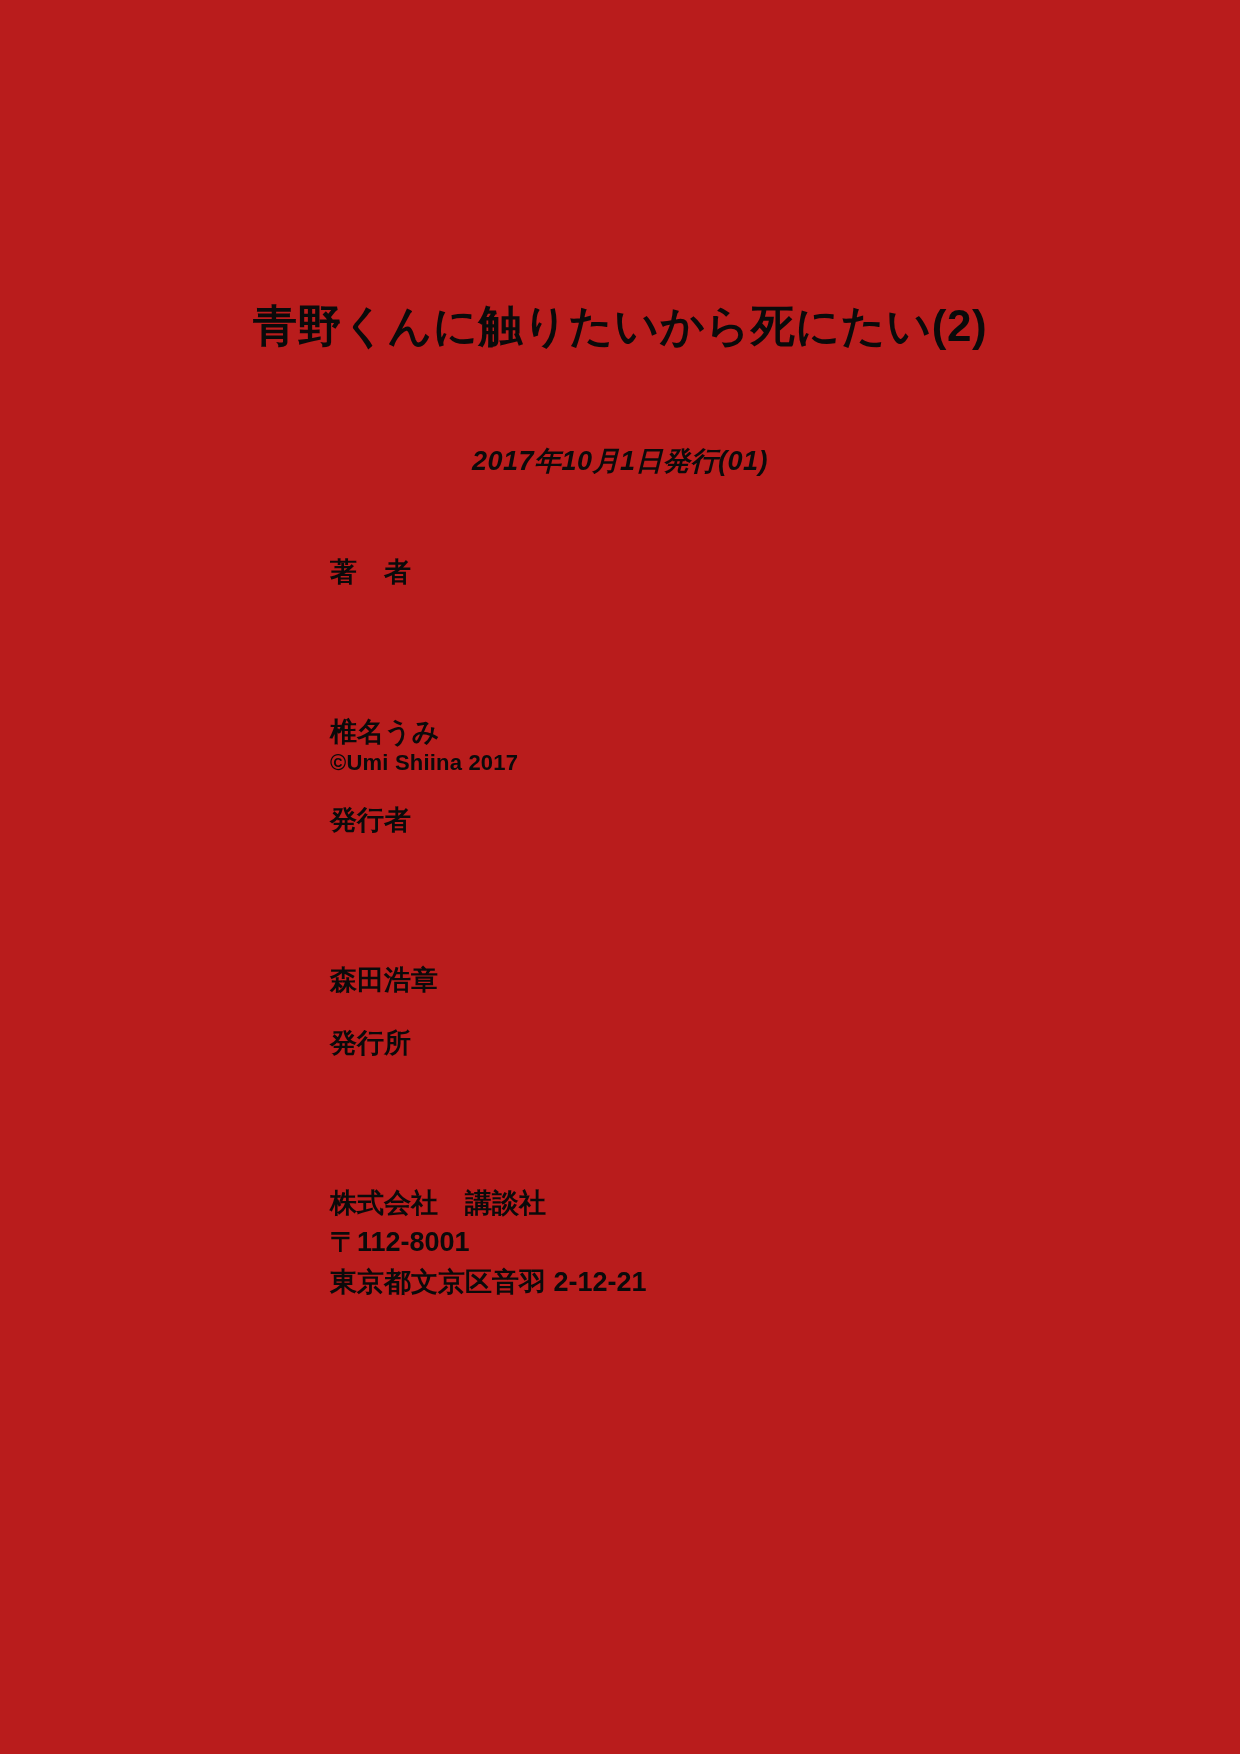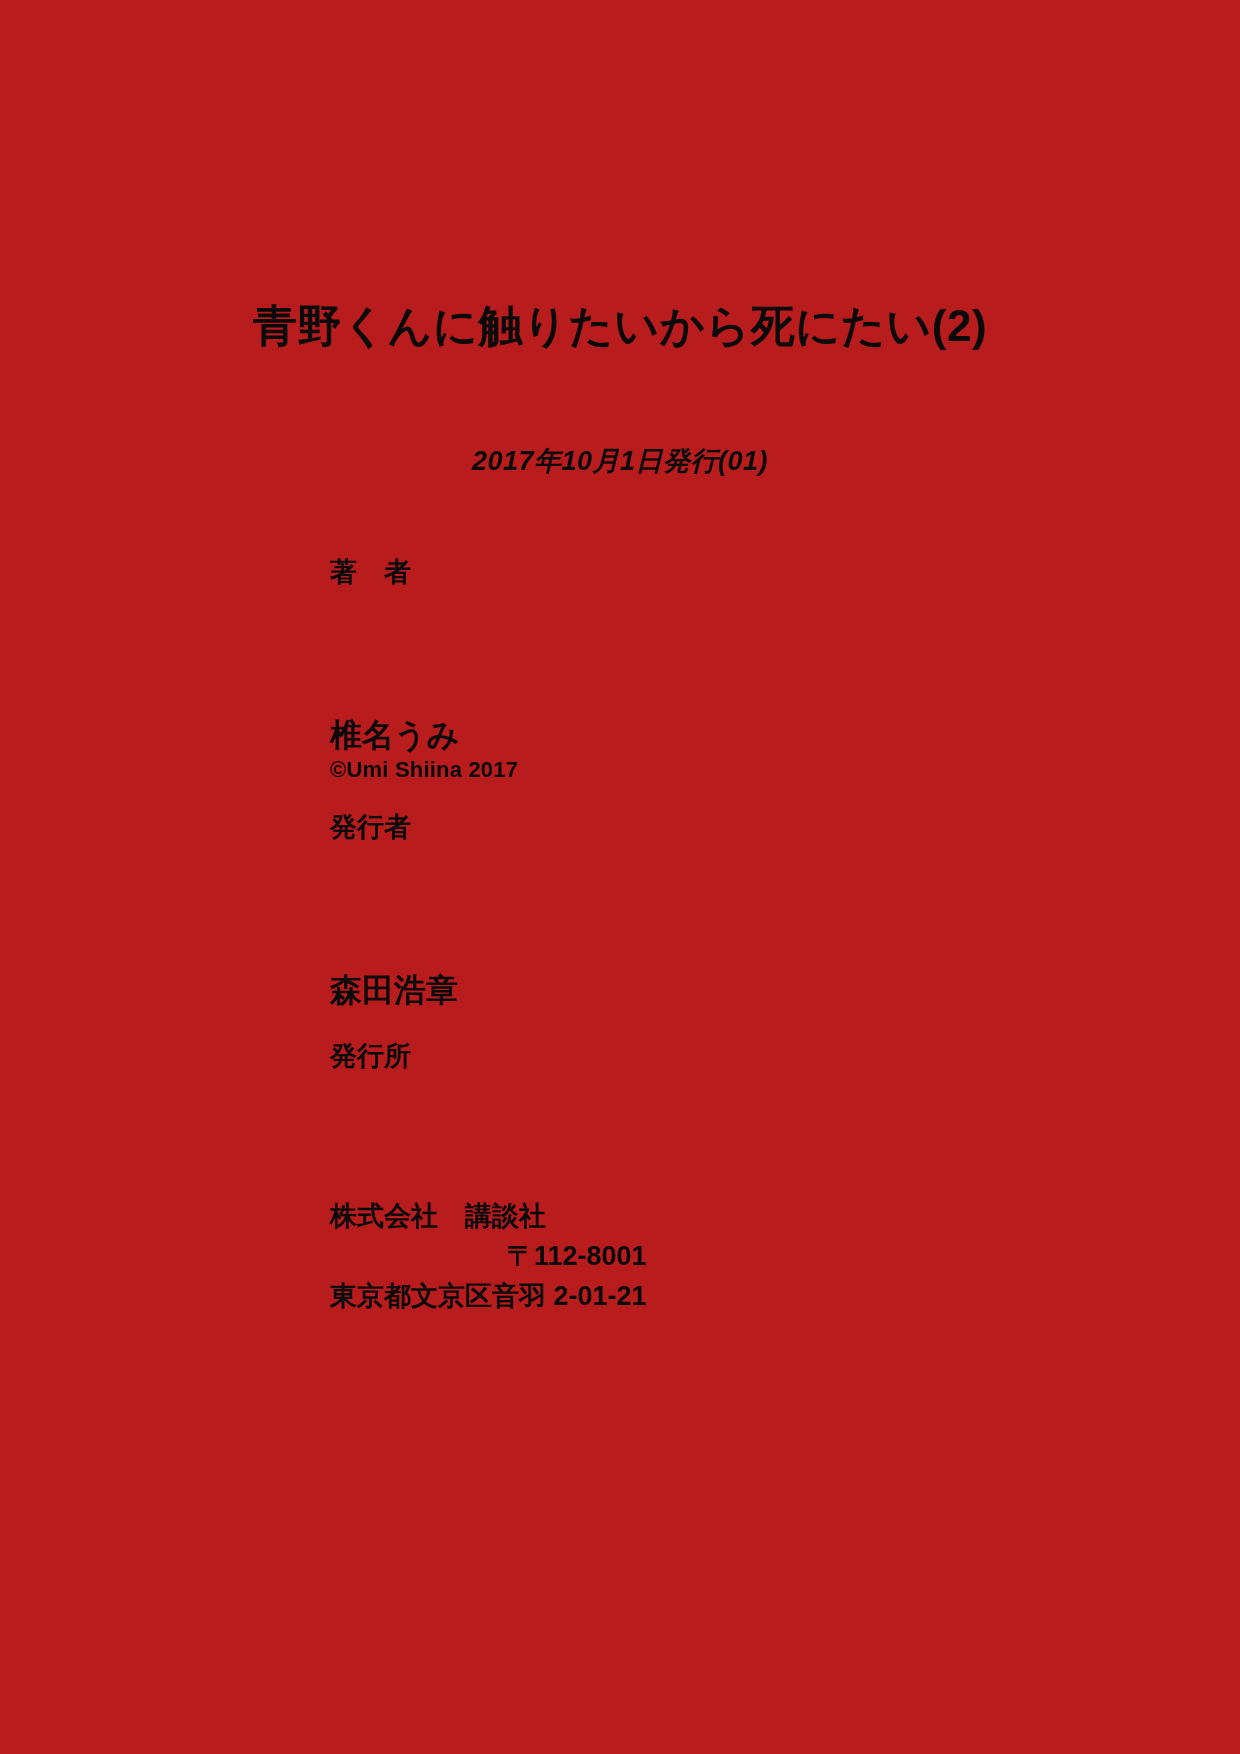--- a/index.html
+++ b/index.html
@@ -64,42 +64,41 @@
     width: 160px;
     flex: 0 0 160px;
     font-size: 27px;
     font-weight: bold;
     color: #0a0a0a;
     line-height: 1.35;
     white-space: pre;
   }
 
   .credit-value {
-    font-size: 32px;
+    font-size: 27px;
     font-weight: bold;
     color: #0a0a0a;
     line-height: 1.35;
   }
 
   .credit-sub {
     font-size: 22px;
     font-weight: bold;
     color: #0a0a0a;
     letter-spacing: 0.2px;
   }
 
   .credit-line {
     font-size: 27px;
     font-weight: bold;
     color: #0a0a0a;
     line-height: 1.4;
   }
   .credit-line + .credit-line {
     margin-top: 2px;
-    text-align: right;
   }
 </style>
 </head>
 <body>
 
 <div class="page">
   <div class="colophon">
 
     <div class="book-title">青野くんに触りたいから死にたい(2)</div>
 
@@ -118,19 +117,19 @@
       <div class="credit-row">
         <div class="credit-label">発行者</div>
         <div class="credit-value">森田浩章</div>
       </div>
 
       <div class="credit-row">
         <div class="credit-label">発行所</div>
         <div>
           <div class="credit-line">株式会社　講談社</div>
           <div class="credit-line">〒112-8001</div>
-          <div class="credit-line">東京都文京区音羽 2-01-21</div>
+          <div class="credit-line">東京都文京区音羽 2-12-21</div>
         </div>
       </div>
 
     </div>
   </div>
 </div>
 
 </body></html>

